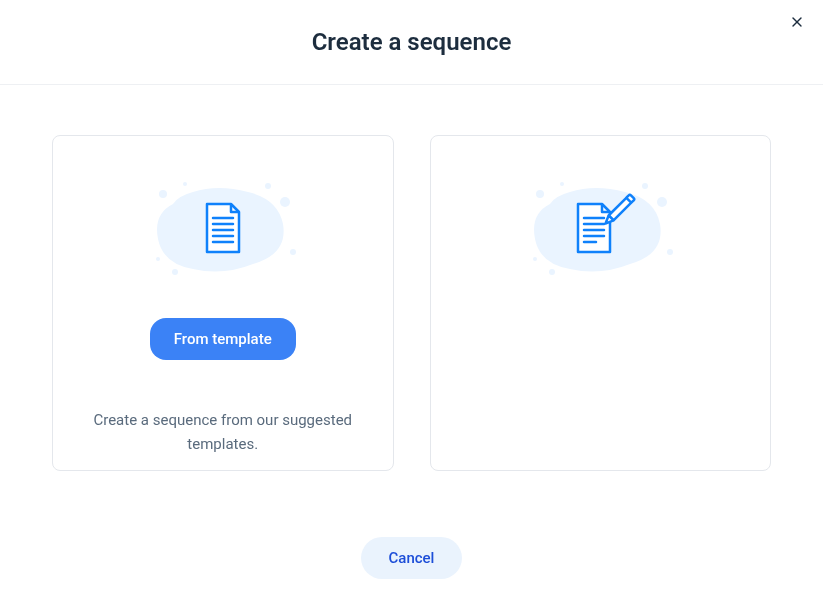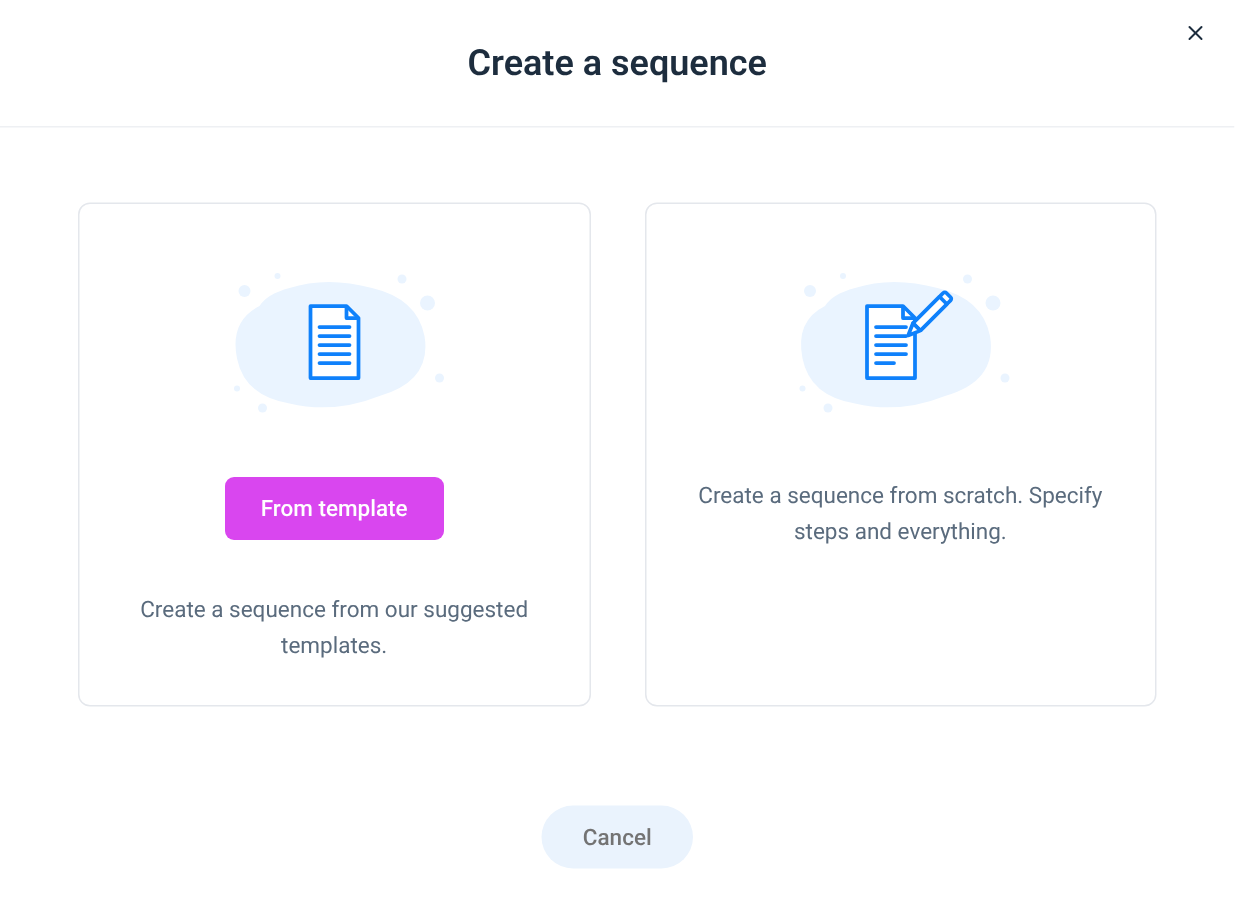--- a/index.html
+++ b/index.html
@@ -60,45 +60,46 @@
     .illustration {
       width: 200px;
       height: 130px;
       display: flex;
       align-items: center;
       justify-content: center;
       margin-top: 4px;
       margin-bottom: 24px;
     }
     .primary-btn {
-      background: #d946ef;
+      background: #3b82f6;
       color: #fff;
       border: none;
-      border-radius: 6px;
+      border-radius: 16px;
       padding: 12px 24px;
       font-size: 15px;
       font-weight: 500;
       cursor: pointer;
       margin-bottom: 34px;
       font-family: inherit;
     }
     .card-description {
       text-align: center;
       color: #5a6b7d;
       font-size: 15px;
       line-height: 1.6;
+      margin-top: 14px;
     }
     .footer {
       display: flex;
       justify-content: center;
       margin-top: 36px;
     }
     .cancel-btn {
       background: #eaf3fd;
-      color: #737373;
+      color: #1d4ed8;
       border: none;
       border-radius: 22px;
       padding: 12px 28px;
       font-size: 15px;
       font-weight: 500;
       cursor: pointer;
       font-family: inherit;
     }
   </style>
 </head>
@@ -171,20 +172,19 @@
           <line x1="8" y1="40" x2="20" y2="40" stroke="#0f81fb" stroke-width="2.5" stroke-linecap="round"></line>
         </g>
 
         <g transform="translate(105,45) rotate(45 10 10)">
           <rect x="3" y="-14" width="7" height="26" rx="1" fill="#fff" stroke="#0f81fb" stroke-width="2.5"></rect>
           <path d="M 3 12 L 6.5 20 L 10 12 Z" fill="#fff" stroke="#0f81fb" stroke-width="2.5" stroke-linejoin="round"></path>
           <rect x="3" y="-18" width="7" height="5" rx="1.5" fill="#fff" stroke="#0f81fb" stroke-width="2.5"></rect>
         </g>
       </svg>
     </div>
-    <p class="card-description">Create a sequence from scratch. Specify steps and everything.</p>
   </div>
 
 </div>
 
 <div class="footer">
   <button class="cancel-btn">Cancel</button>
 </div>
 
 </body></html>

